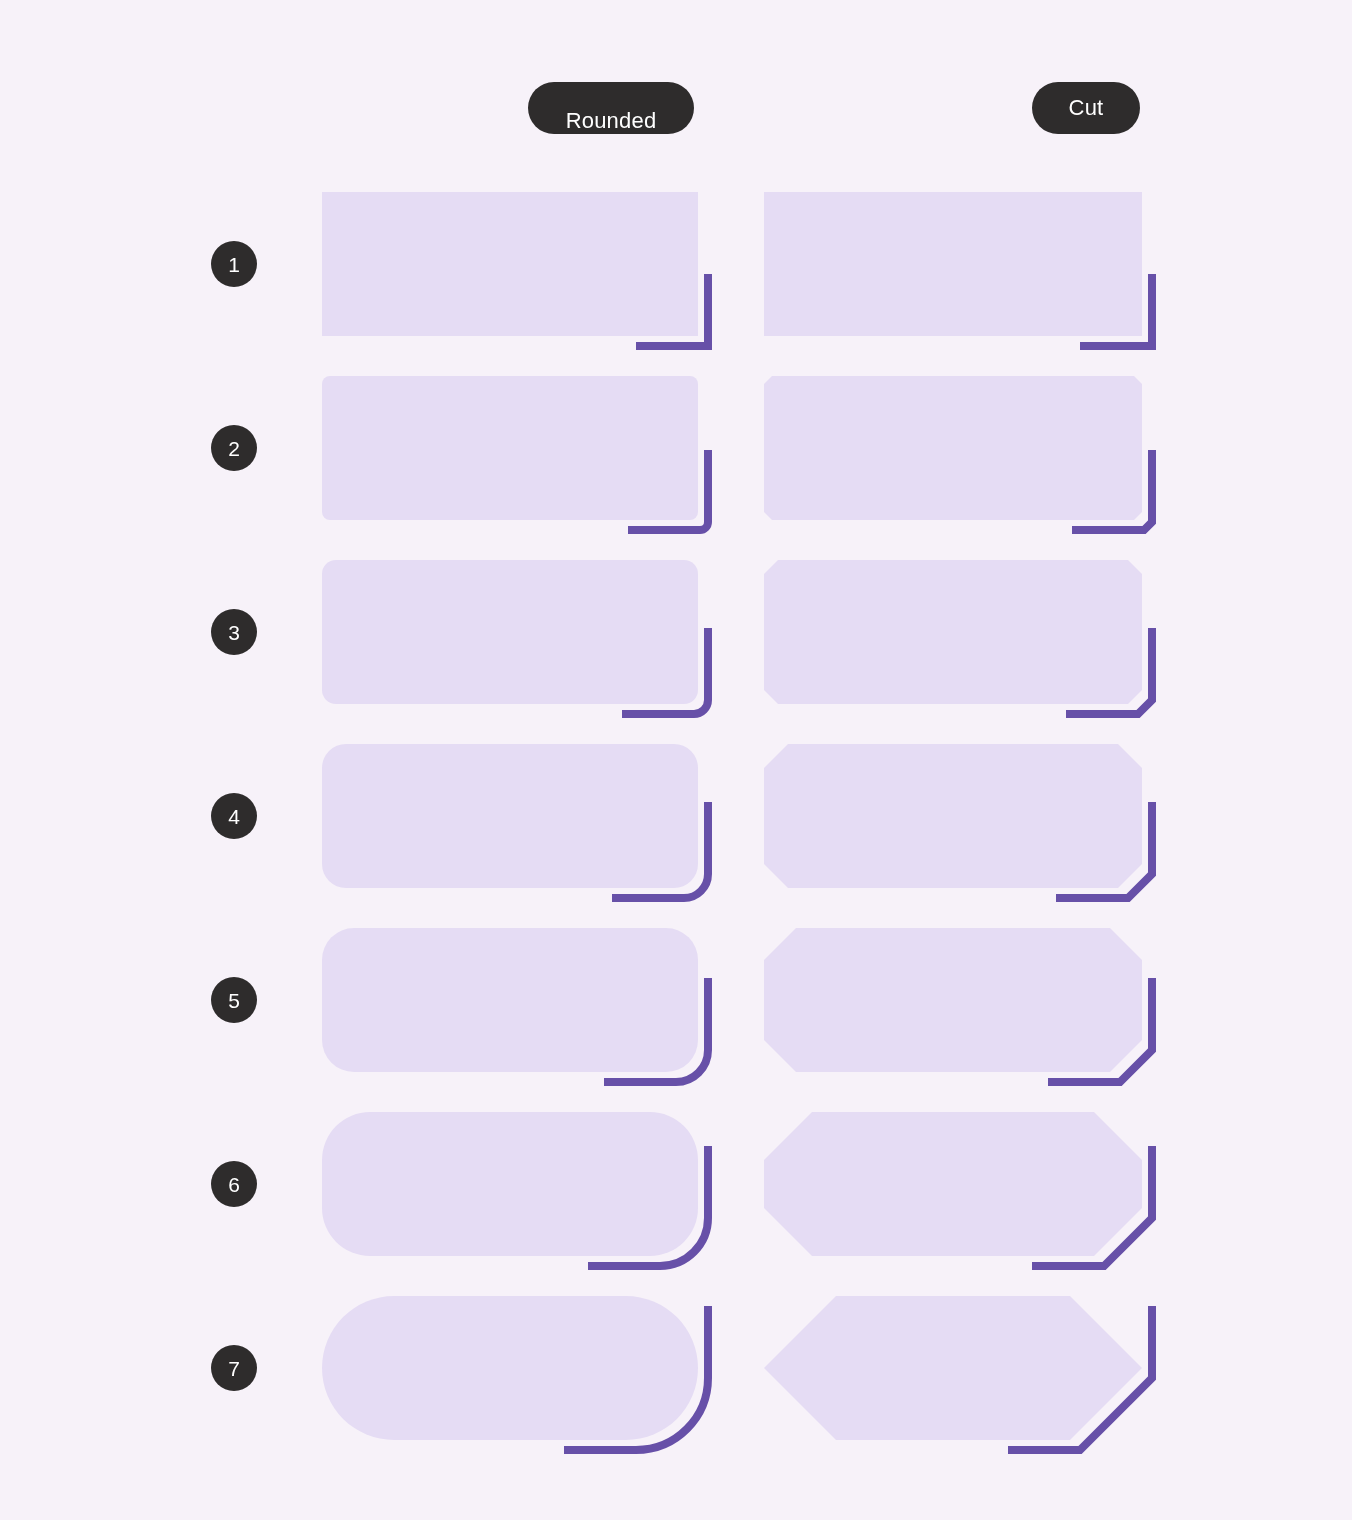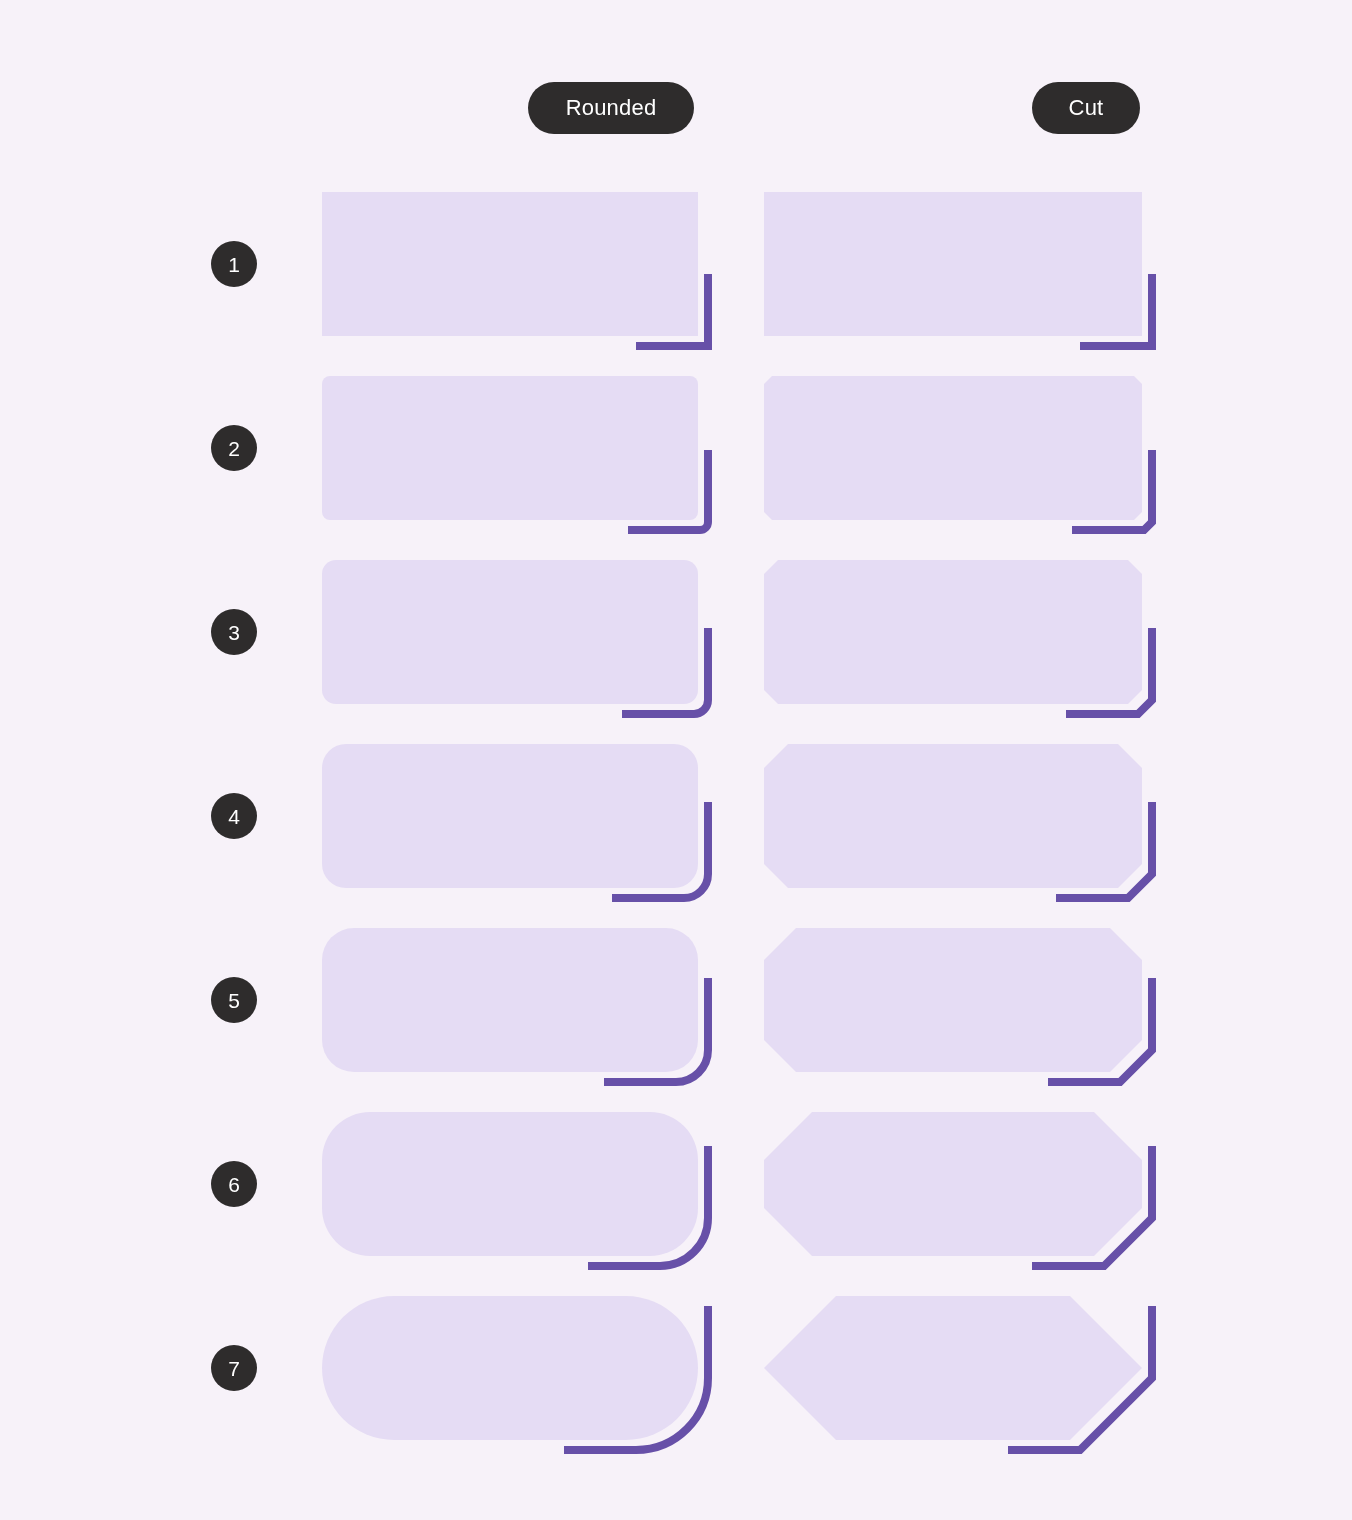--- a/index.html
+++ b/index.html
@@ -30,21 +30,21 @@
     color: #ffffff;
     display: flex;
     align-items: center;
     justify-content: center;
     padding: 0 28px;
     font-size: 22px;
     letter-spacing: 0.2px;
     box-sizing: border-box;
     white-space: nowrap;
   }
-  #head-rounded { left: 528px; top: 82px; width: 166px; }
+  #head-rounded { left: 528px; top: 82px; width: 166px; align-items: flex-end; }
   #head-cut     { left: 1032px; top: 82px; width: 108px; }
 
   
   .row-badge {
     position: absolute;
     left: 211px;
     width: 46px;
     height: 46px;
     border-radius: 50%;
     background: #2e2c2c;

